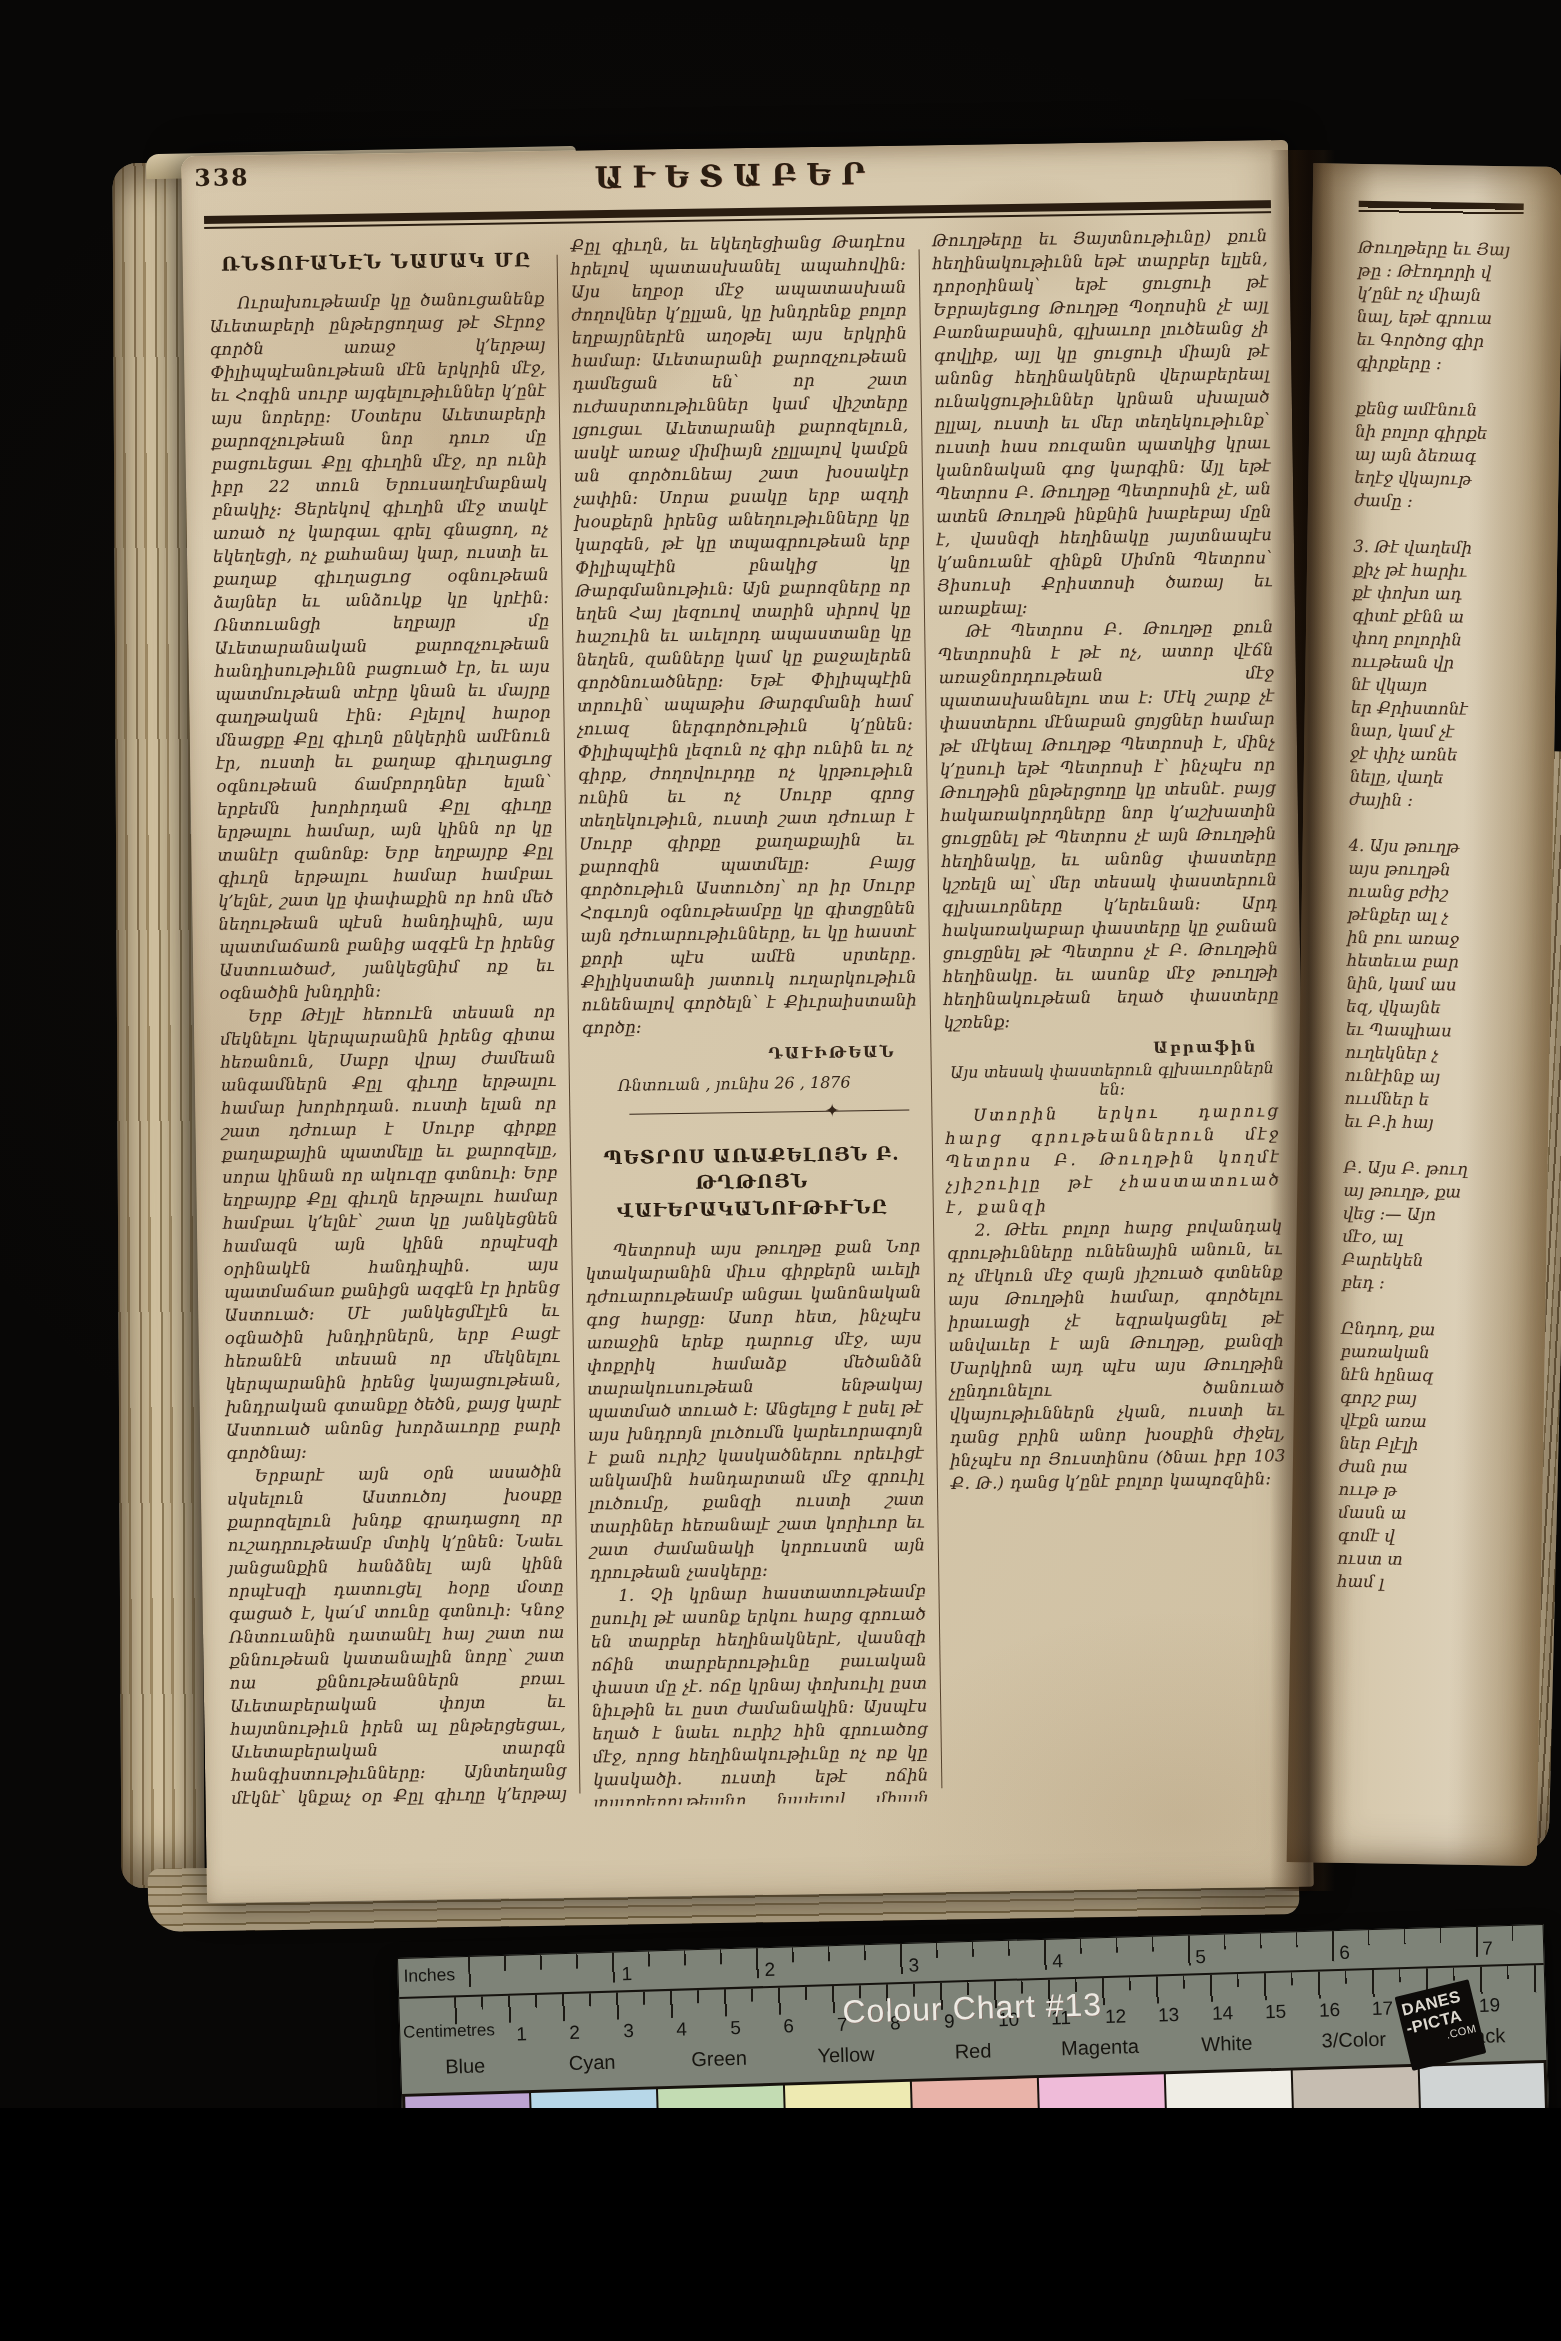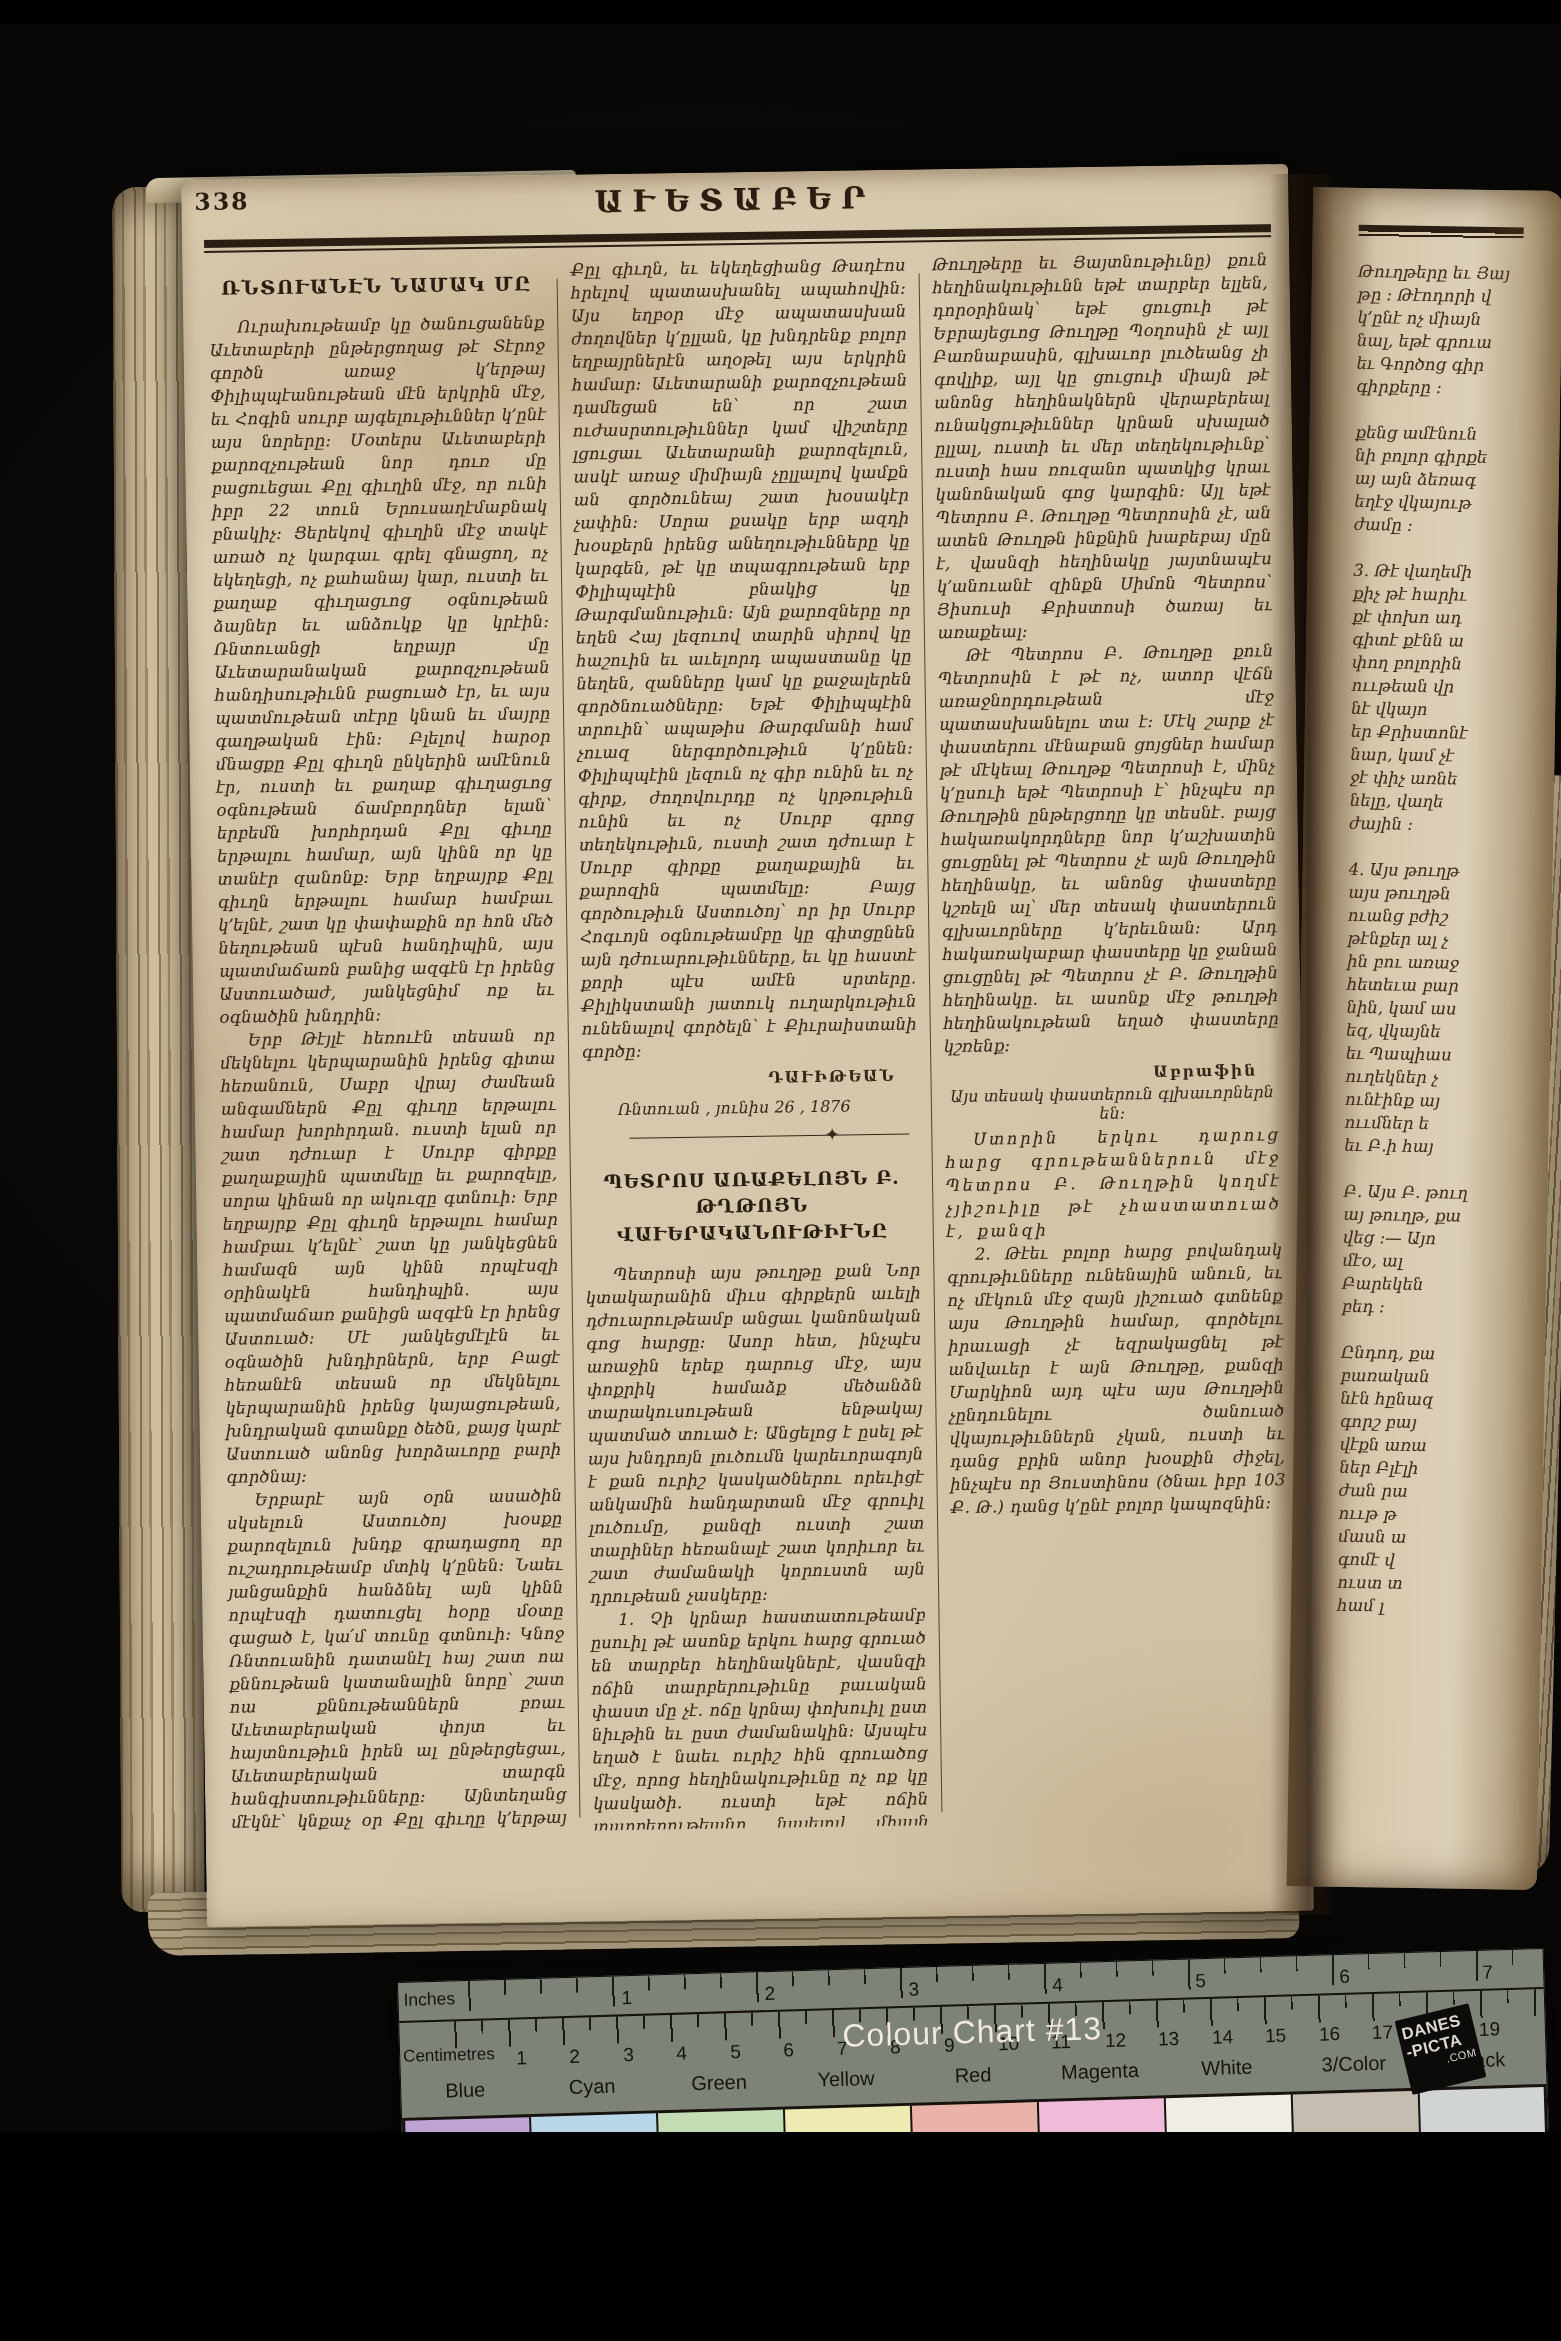--- a/index.html
+++ b/index.html
@@ -1,20 +1,20 @@
 <!DOCTYPE html>
 <html style="--background: #080706; --paper: #d7c9ad; --ink: #35261a; --rule_ink: #2a1d11; --chart_bg: #7e8378; --chart_text: #141310; --chart_title: #eceae3;font-size:8px"><head>
 <meta charset="utf-8">
 <style>
   html,body{margin:0;padding:0;background:#000;}
   .stage{position:relative;width:1561px;height:2108px;overflow:hidden;
     background:
       radial-gradient(1301px 1151px at 46% 38%, rgba(70,60,45,.12), transparent 70%),
       var(--background,#080706);
-    font-family:"DejaVu Serif","DejaVu Sans",serif;margin-top:24px;}
+    font-family:"DejaVu Serif","DejaVu Sans",serif;}
   
   .edge-left{position:absolute;left:117px;top:163px;width:83px;height:1725px;
     background:repeating-linear-gradient(90deg,#8d7a58 0 2px,#c7b795 2px 9px,#a08c66 9px 11.5px,#d2c2a0 11.5px 21px);
     border-radius:24px 0 0 22px;transform:rotate(-.3deg);
     box-shadow:inset 0 20px 30px rgba(40,25,10,.45), inset 0 -30px 40px rgba(40,25,10,.5);}
   .edge-topsheets{position:absolute;left:146px;top:150px;width:430px;height:25px;
     background:linear-gradient(#d8c9a8,#b3a27d);border-radius:13px 5px 0 0;transform:rotate(-1.1deg);}
   .edge-bottom{position:absolute;left:148px;top:1860px;width:1151px;height:63px;transform:rotate(-.9deg);
     background:repeating-linear-gradient(180deg,#cbbb9a 0 6px,#93805c 6px 8px,#c0b08e 8px 17px,#87744f 17px 19px);
     border-radius:12px 3px 15px 32px;

